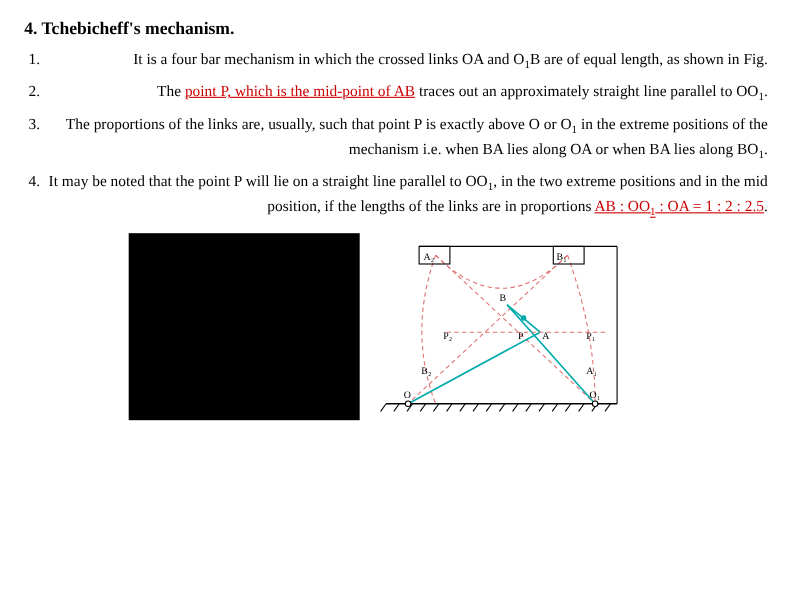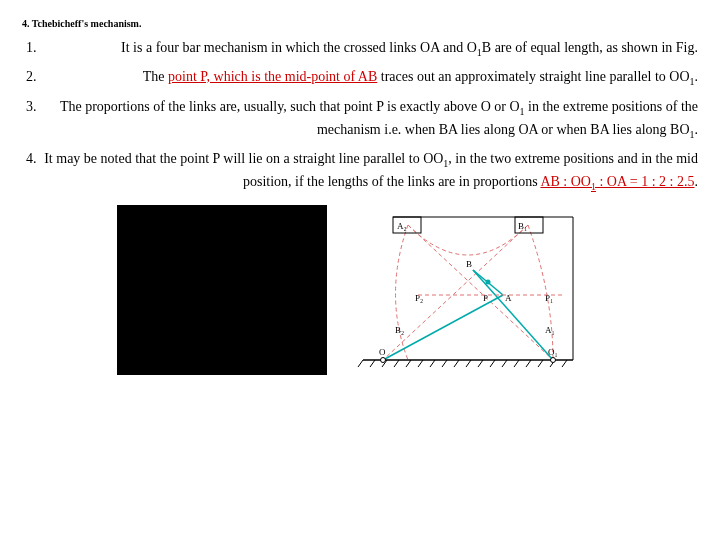--- a/index.html
+++ b/index.html
@@ -8,40 +8,40 @@
       font-size: 14px;
       background: #fff;
       color: #000;
       width: 720px;
       min-height: 540px;
       padding: 18px 22px 18px 22px;
     }
     .heading {
       font-weight: bold;
       margin-bottom: 8px;
-      font-size: 10px;
+      font-size: 16px;
     }
     ol {
       padding-left: 18px;
       list-style-type: decimal;
     }
     li {
       margin-bottom: 6px;
       line-height: 1.55;
       text-align: right;
     }
     .red { color: #cc0000; }
     .underline { text-decoration: underline; }
     sub { font-size: 10px; }
     .figures-row {
       display: flex;
       flex-direction: row;
       align-items: flex-start;
       margin-top: 10px;
-      gap: 16px;
+      gap: 4px;
     }
     .black-box {
       width: 210px;
       height: 170px;
       background: #000;
       flex-shrink: 0;
       margin-left: 95px;
     }
     .diagram-container {
       width: 230px;

